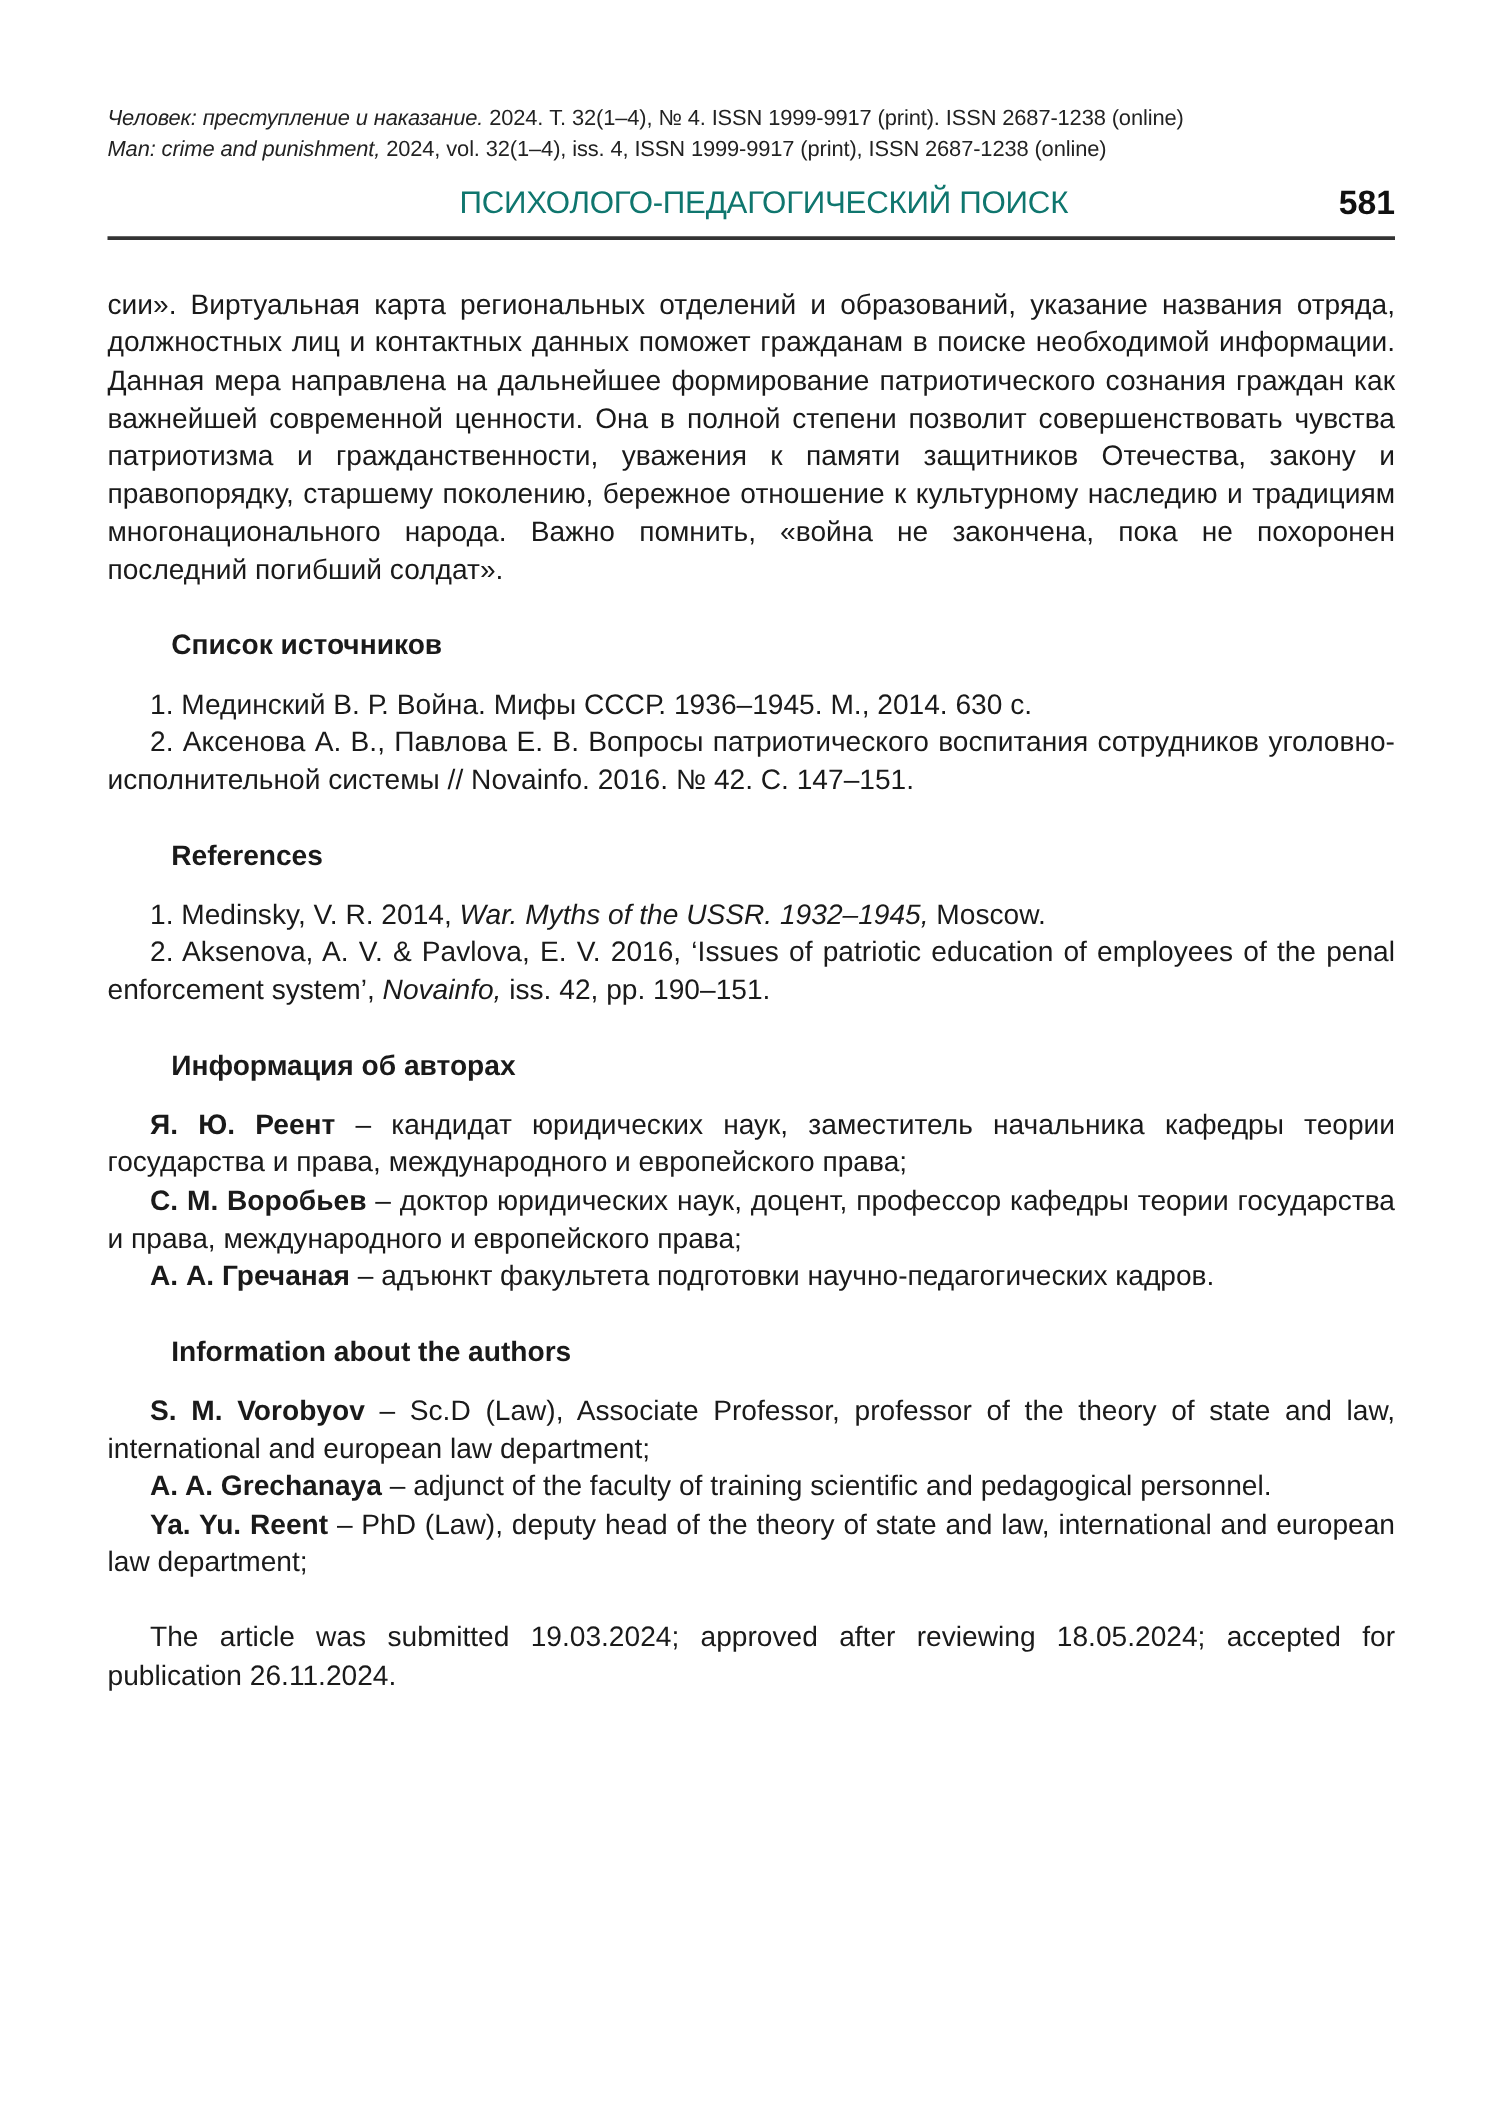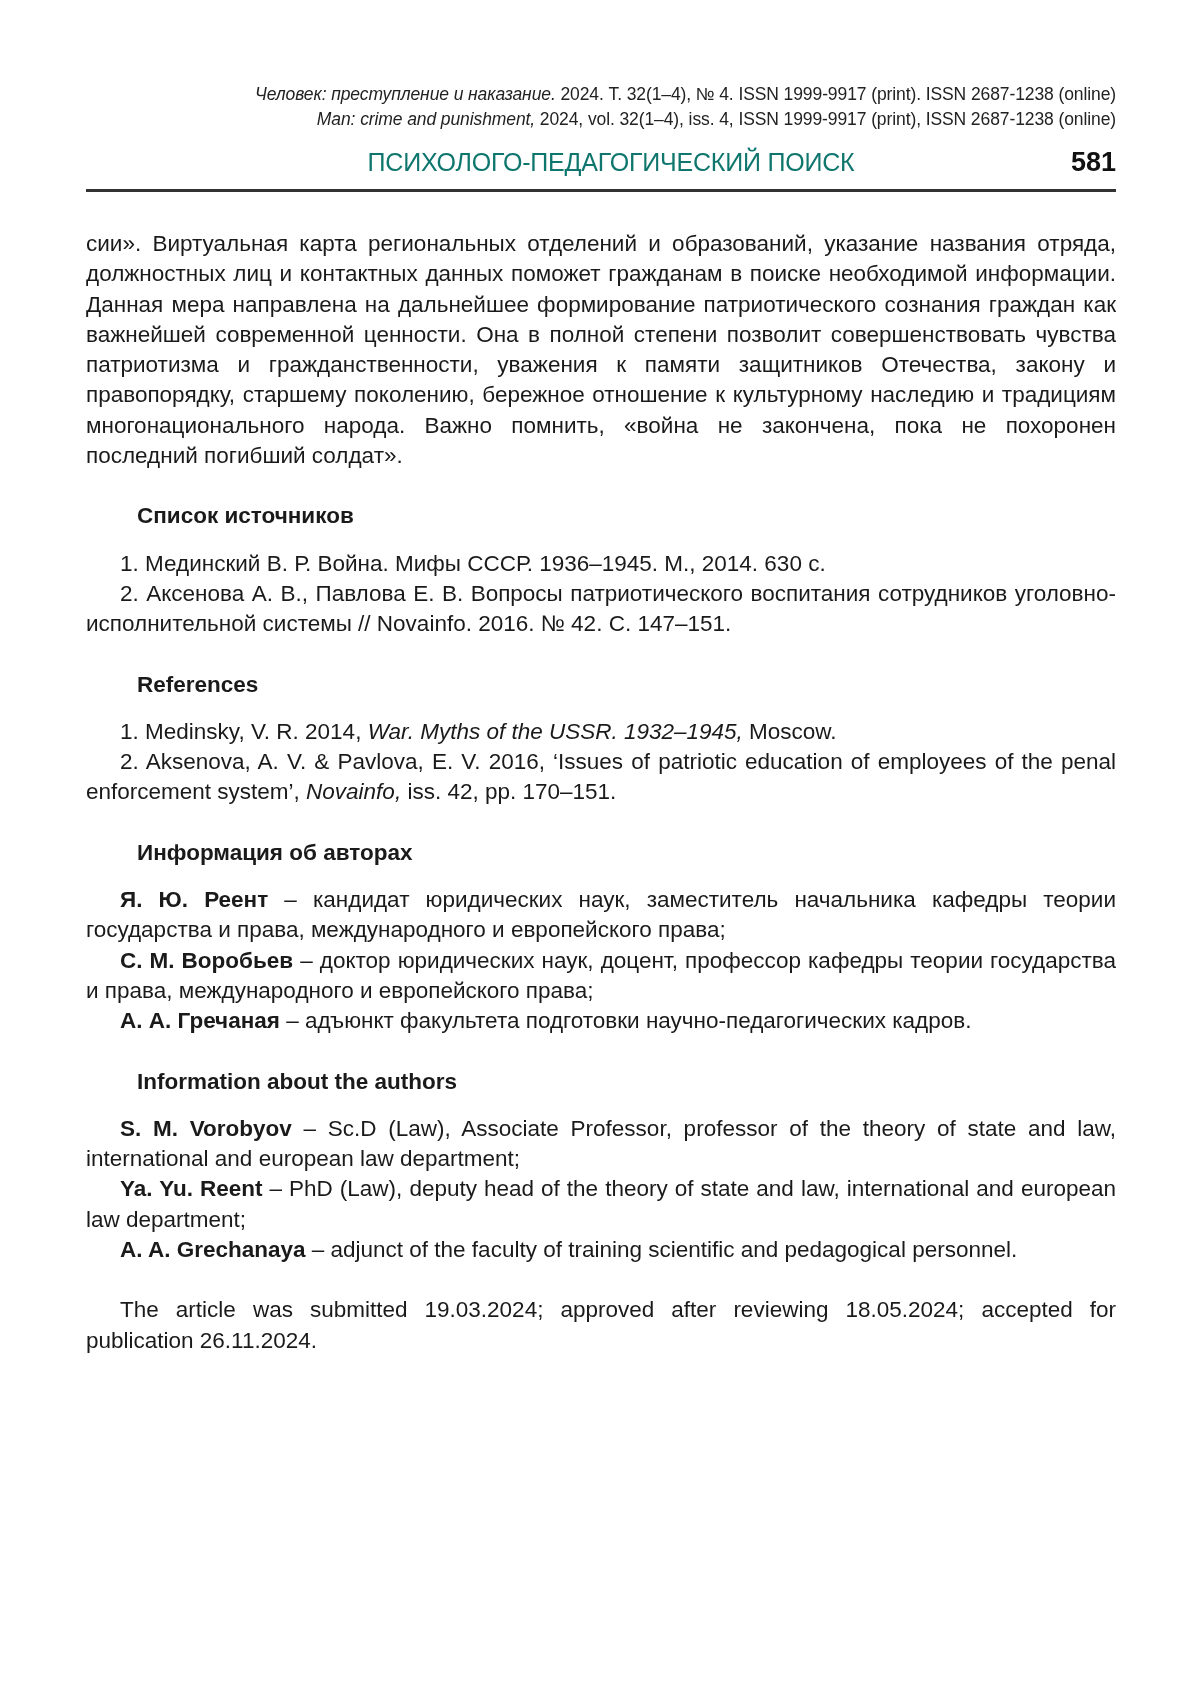--- a/index.html
+++ b/index.html
@@ -19,21 +19,21 @@
       position: absolute;
       left: 86px;
       top: 0;
       width: 1030px;
     }
     .journal-header {
       position: absolute;
       left: 0;
       top: 82px;
       width: 1030px;
-      text-align: right;
+      text-align: left;
       font-size: 17.5px;
       line-height: 25px;
       color: #222;
       letter-spacing: -0.1px;
     }
     .journal-header .line { white-space: nowrap; }
     .journal-header em { font-style: italic; }
     .section-bar {
       position: absolute;
       left: 0;
@@ -118,35 +118,35 @@
 
     <div class="block">
       <p class="heading">Список источников</p>
       <p class="indent">1. Мединский В. Р. Война. Мифы СССР. 1936–1945. М., 2014. 630 с.</p>
       <p class="indent">2. Аксенова А. В., Павлова Е. В. Вопросы патриотического воспитания сотрудников уголовно-исполнительной системы // Novainfo. 2016. № 42. С. 147–151.</p>
     </div>
 
     <div class="block">
       <p class="heading">References</p>
       <p class="indent"><span>1. Medinsky, V. R. 2014, </span><span class="ital">War. Myths of the USSR. 1932–1945,</span><span> Moscow.</span></p>
-      <p class="indent"><span>2. Aksenova, A. V. &amp; Pavlova, E. V. 2016, ‘Issues of patriotic education of employees of the penal enforcement system’, </span><span class="ital">Novainfo,</span><span> iss. 42, pp. 170–151.</span></p>
+      <p class="indent"><span>2. Aksenova, A. V. &amp; Pavlova, E. V. 2016, ‘Issues of patriotic education of employees of the penal enforcement system’, </span><span class="ital">Novainfo,</span><span> iss. 42, pp. 190–151.</span></p>
     </div>
 
     <div class="block">
       <p class="heading">Информация об авторах</p>
       <p class="indent"><span class="bold">Я. Ю. Реент</span><span> – кандидат юридических наук, заместитель начальника кафедры теории государства и права, международного и европейского права;</span></p>
       <p class="indent"><span class="bold">С. М. Воробьев</span><span> – доктор юридических наук, доцент, профессор кафедры теории государства и права, международного и европейского права;</span></p>
       <p class="indent"><span class="bold">А. А. Гречаная</span><span> – адъюнкт факультета подготовки научно-педагогических кадров.</span></p>
     </div>
 
     <div class="block">
       <p class="heading">Information about the authors</p>
       <p class="indent"><span class="bold">S. M. Vorobyov</span><span> – Sc.D (Law), Associate Professor, professor of the theory of state and law, international and european law department;</span></p>
+      <p class="indent"><span class="bold">A. A. Grechanaya</span><span> – adjunct of the faculty of training scientific and pedagogical personnel.</span></p>
       <p class="indent"><span class="bold">Ya. Yu. Reent</span><span> – PhD (Law), deputy head of the theory of state and law, international and european law department;</span></p>
-      <p class="indent"><span class="bold">A. A. Grechanaya</span><span> – adjunct of the faculty of training scientific and pedagogical personnel.</span></p>
     </div>
 
 
     <div class="block">
       <p class="indent">The article was submitted 19.03.2024; approved after reviewing 18.05.2024; accepted for publication 26.11.2024.</p>
     </div>
 
   </div>
 </div>
 

